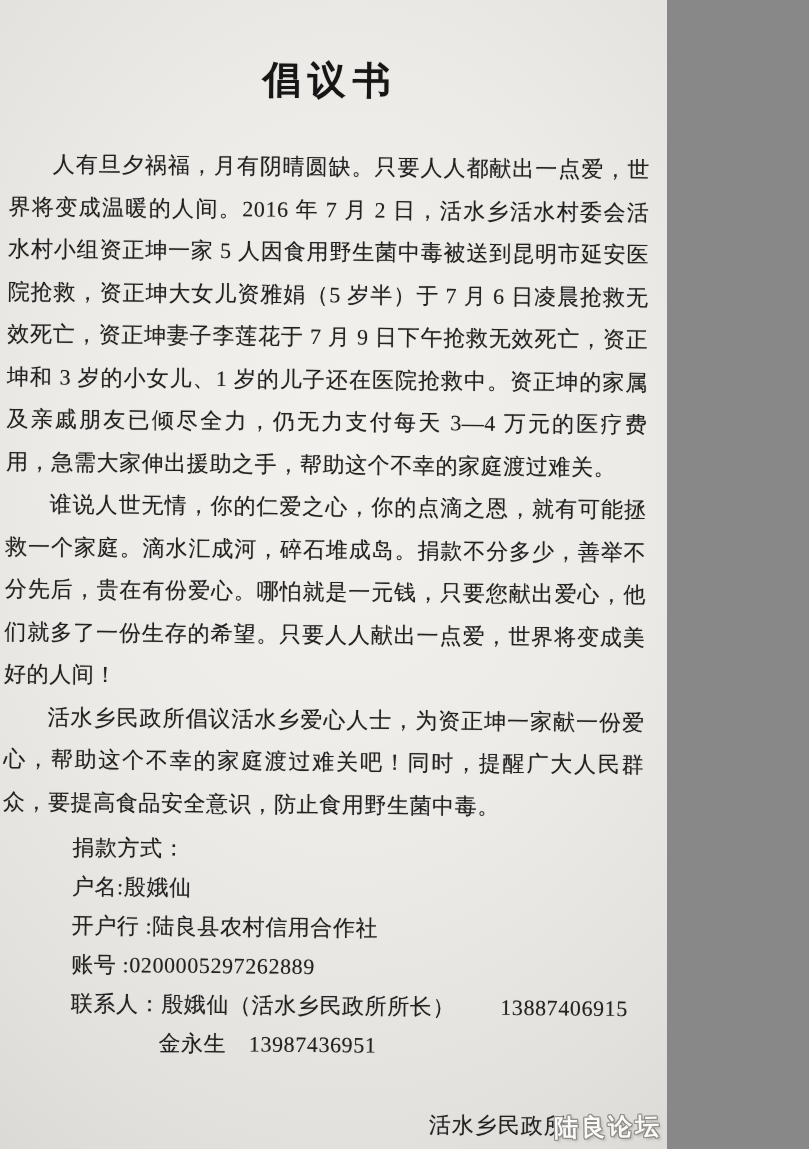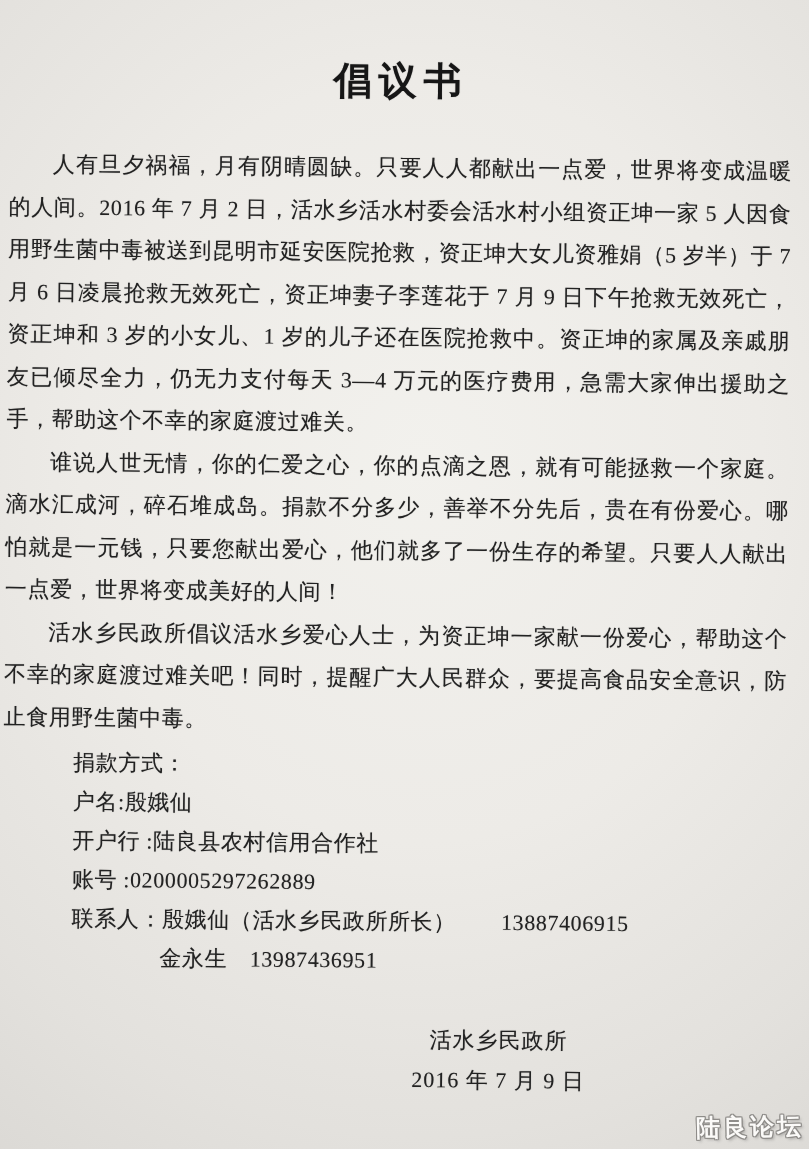--- a/index.html
+++ b/index.html
@@ -3,21 +3,21 @@
 <meta charset="utf-8">
 <style>
   html, body {
     margin: 0;
     padding: 0;
     background: #888;
     font-family: "Liberation Serif", "DejaVu Serif", serif;
   }
   .page {
     position: relative;
-    width: 809px;
+    width: 667px;
     height: 1149px;
     overflow: hidden;
     background:
       radial-gradient(120% 95% at 52% 40%,
         #f2f1ed 0%,
         #edebe7 35%,
         #e3e1dd 62%,
         #d9d7d3 82%,
         #d0cecb 100%);
     color: #1f1f1f;

